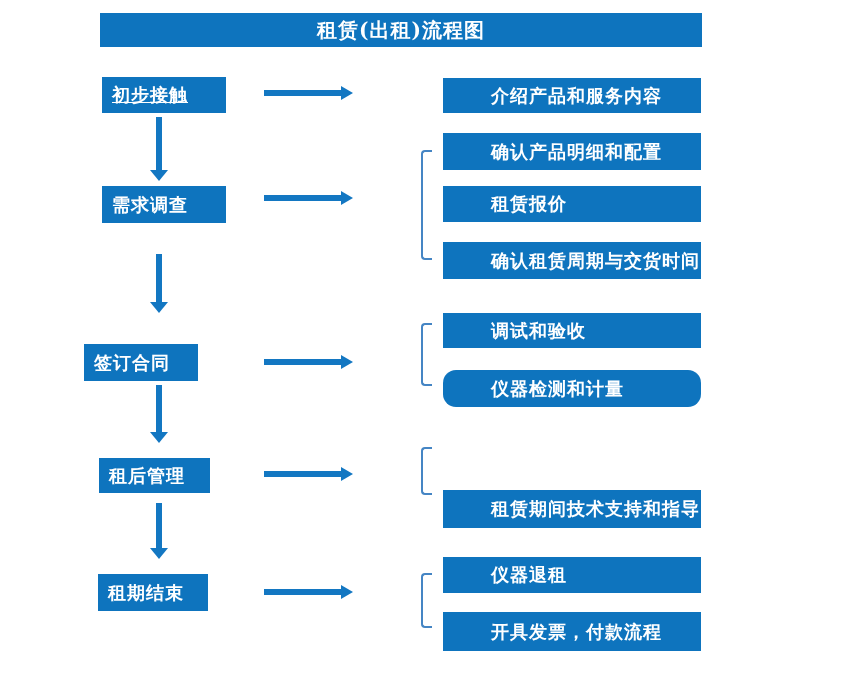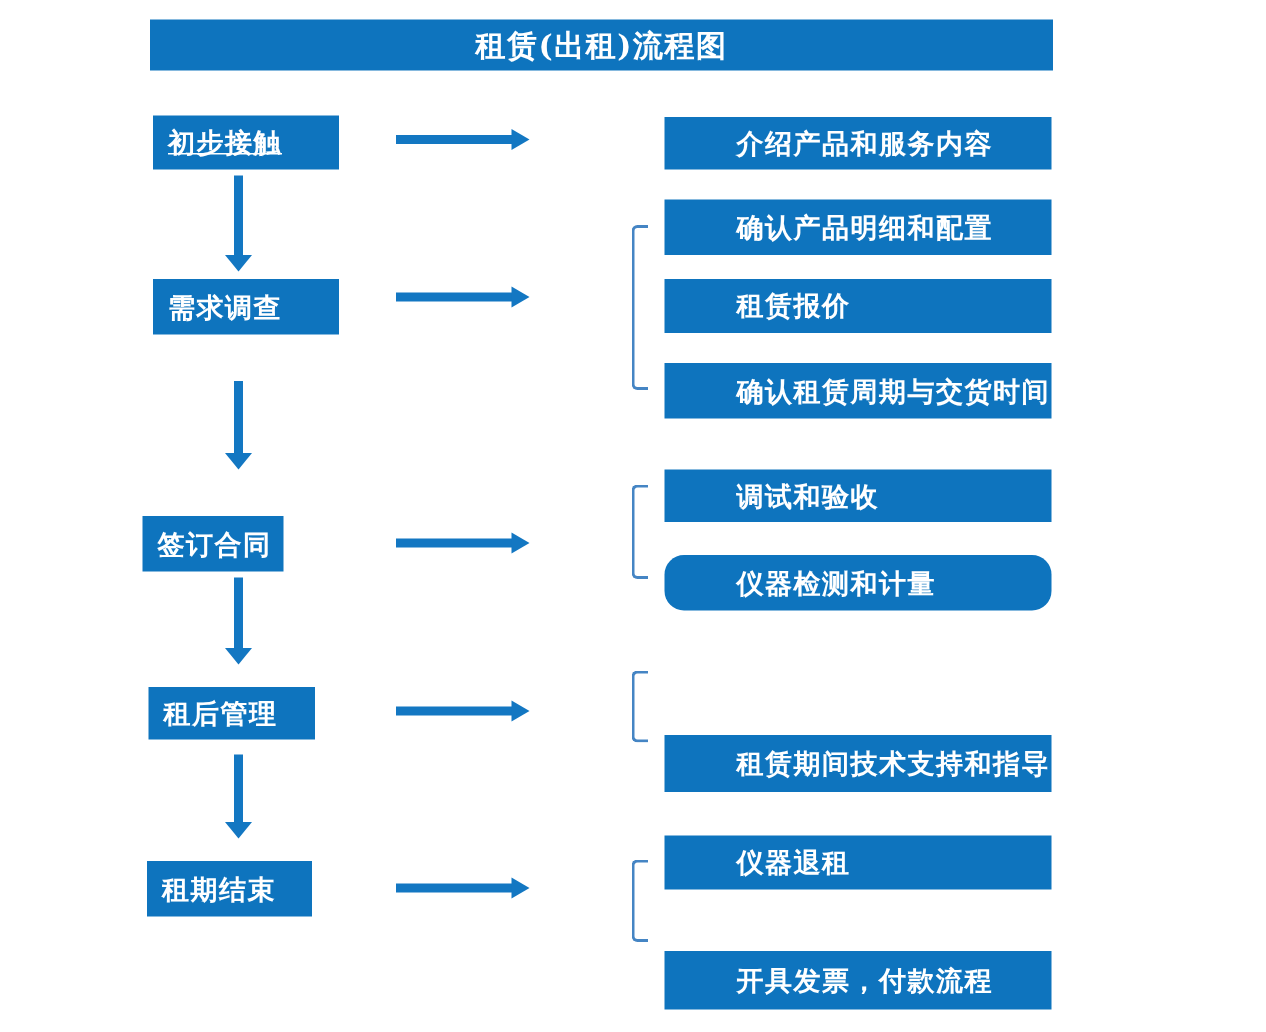--- a/index.html
+++ b/index.html
@@ -20,35 +20,35 @@
     padding-left:10px;white-space:nowrap;
   }
   .title-bar{
     position:absolute;left:100px;top:13px;width:602px;height:34px;
     background:var(--blue);color:var(--txt);font-weight:bold;font-size:20px;
     letter-spacing:1px;display:flex;align-items:center;justify-content:center;
   }
   
   .s1{left:102px;top:77px;width:124px;height:36px;text-decoration:underline;}
   .s2{left:102px;top:186px;width:124px;height:37px;}
-  .s3{left:95px;top:344px;width:94px;height:37px;}
+  .s3{left:84px;top:344px;width:114px;height:37px;}
   .s4{left:99px; top:458px;width:111px;height:35px;}
   .s5{left:98px; top:574px;width:110px;height:37px;}
   
   .out{left:443px;width:258px;padding-left:48px;}
   .o1{top:78px; height:35px;}
   .o2{top:133px;height:37px;}
   .o3{top:186px;height:36px;}
   .o4{top:242px;height:37px;}
   .o5{top:313px;height:35px;}
   .o6{top:370px;height:37px;border-radius:13px;}
   .o7{top:421px;height:37px;}
   .o8{top:490px;height:38px;}
   .o9{top:557px;height:36px;}
-  .o10{top:634px;height:39px;}
+  .o10{top:612px;height:39px;}
   
   .harrow{position:absolute;left:264px;width:89px;height:14px;}
   .harrow .shaft{position:absolute;left:0;right:11px;top:4px;height:6px;background:var(--arrow);}
   .harrow .head{position:absolute;right:0;top:0;width:0;height:0;
     border-top:7px solid transparent;border-bottom:7px solid transparent;
     border-left:12px solid var(--arrow);}
   .a1{top:86px;} .a2{top:191px;} .a3{top:355px;} .a4{top:467px;} .a5{top:585px;}
   
   .varrow{position:absolute;left:150px;width:18px;}
   .varrow .shaft{position:absolute;left:6px;top:0;bottom:10px;width:6px;background:var(--arrow);}

